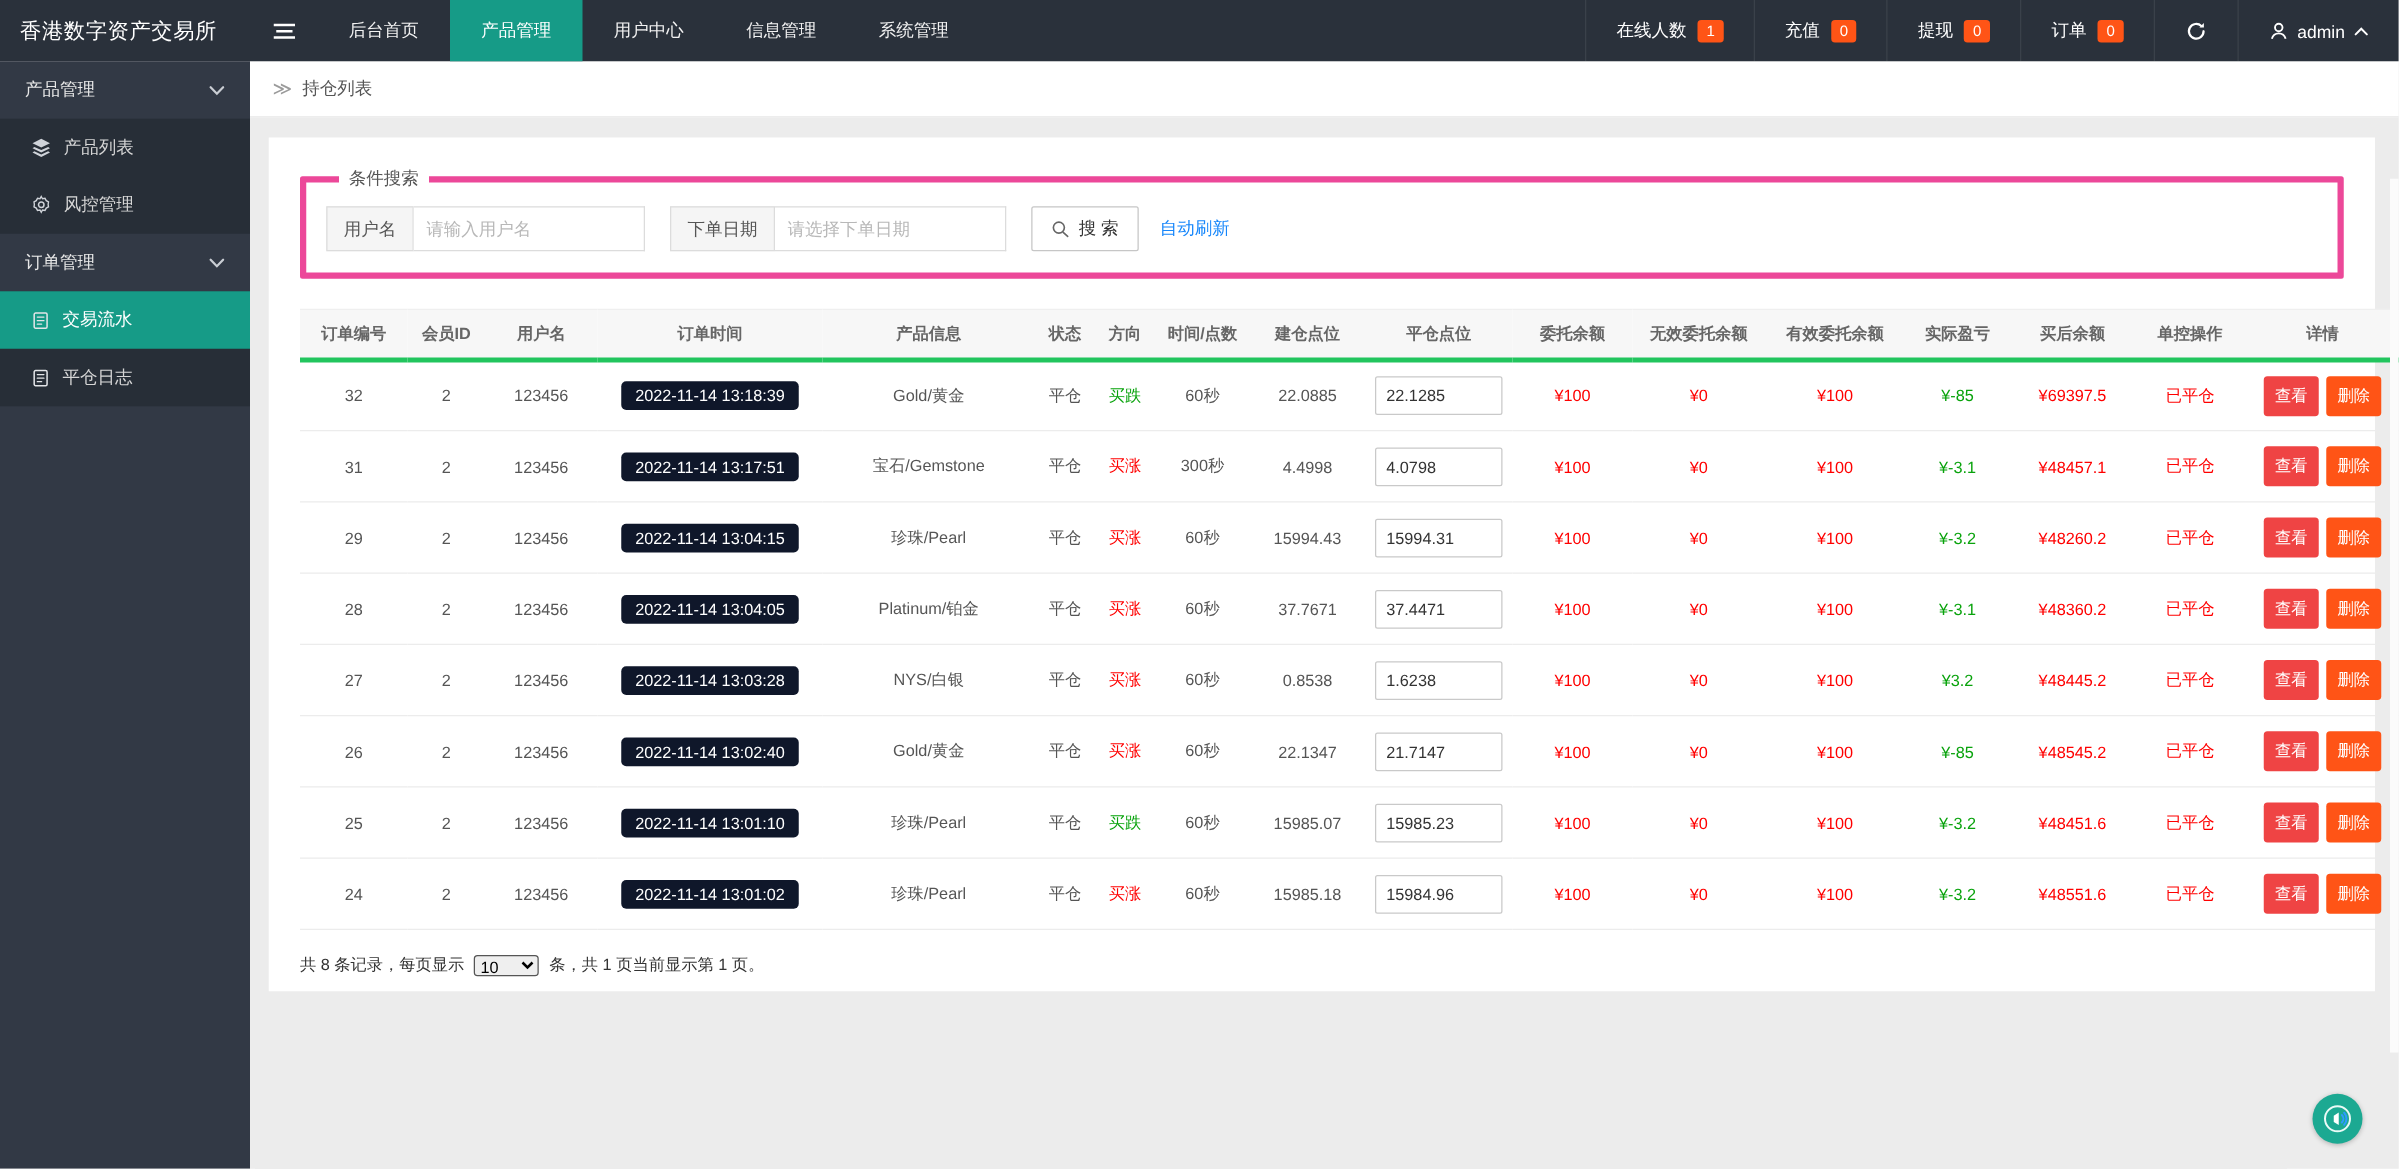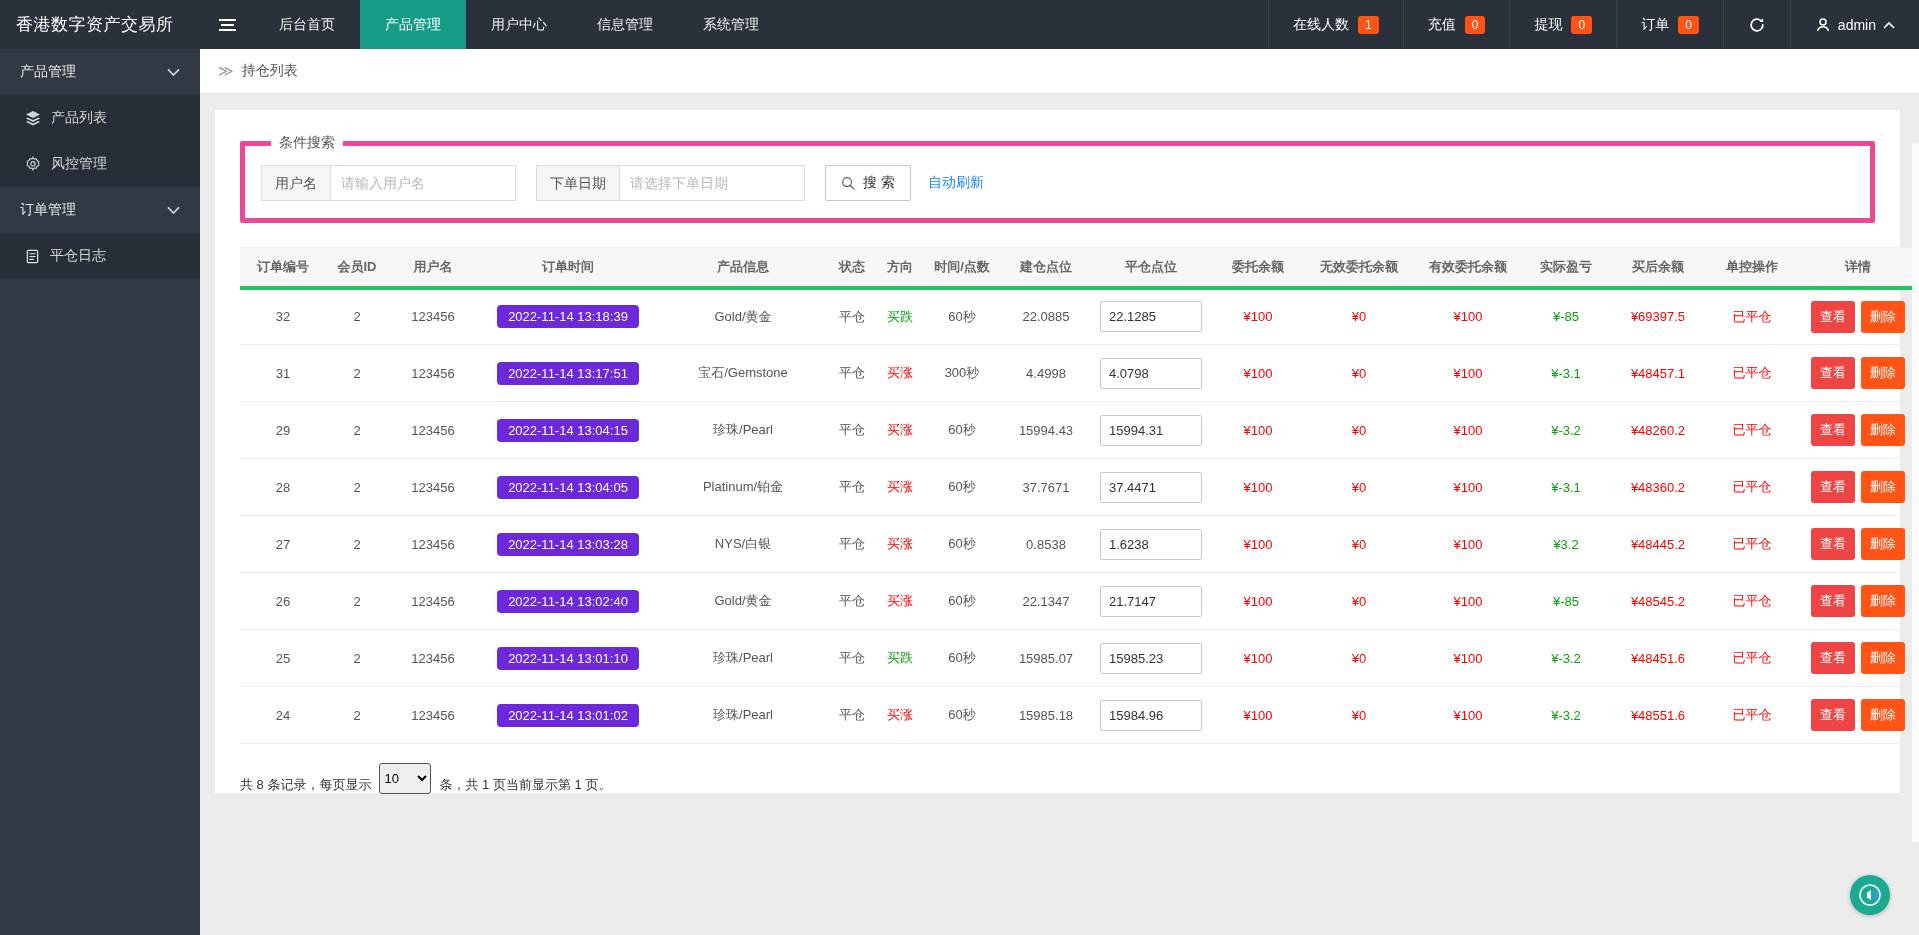--- a/index.html
+++ b/index.html
@@ -52,31 +52,31 @@
   .ig-input::placeholder { color:#b8b8b8; }
   .search-btn { height:36px; display:flex; align-items:center; gap:7px; padding:0 15px;
     background:#fff; border:1px solid #c6c6c6; border-radius:2px; font-size:14px; color:#333; cursor:pointer; }
   .auto-refresh { color:#1787fb; font-size:14px; margin-left:17px; text-decoration:none; cursor:pointer; }
   
   table.grid { width:100%; border-collapse:collapse; table-layout:fixed; }
   table.grid th { background:#f7f7f7; height:40px; font-weight:bold; color:#666; font-size:13px;
     border-top:1px solid #efefef; border-bottom:4px solid #22c55e; text-align:center; }
   table.grid td { height:57px; text-align:center; font-size:13px; color:#555;
     border-bottom:1px solid #ececec; overflow:hidden; }
-  .badge-time { display:inline-block; background:#6d28d9; color:#fff; font-size:13px;
+  .badge-time { display:inline-block; background:#0f172a; color:#fff; font-size:13px;
     padding:4px 11px; border-radius:4px; white-space:nowrap; }
   .red { color:#ff0000; } .green { color:#09a30c; }
   .close-input { width:102px; height:31px; border:1px solid #c9c9c9; border-radius:2px;
     padding:0 8px; font-size:13px; color:#333; outline:none; }
   .btn { color:#fff; border:none; padding:7px 9px; border-radius:3px; font-size:13px; margin:0 3px; cursor:pointer; }
   .btn-view { background:#ef4444;font-family:Liberation Mono, monospace; }
   .btn-del { background:#ff5416; }
   
   .pager { margin-top:19px; font-size:13px; color:#333; display:flex; align-items:flex-end; gap:5px; }
-  .pager select { height:31px; min-width:52px; border:1px solid #555; border-radius:3px; font-size:13px; margin:0 3px; }
+  .pager select { height:17px; min-width:52px; border:1px solid #555; border-radius:3px; font-size:13px; margin:0 3px; }
   
   .scroll-strip { position:absolute; right:0; top:94px; width:7px; height:699px; background:#fbfbfb; }
   .float-btn { position:absolute; right:29px; bottom:20px; width:40px; height:40px; border-radius:50%;
     background:#1ca留92; background:#1ca992; display:flex; align-items:center; justify-content:center;
     cursor:pointer; box-shadow:0 1px 4px rgba(0,0,0,.25); z-index:30; }
 </style>
 </head>
 <body>
 
 <div class="topbar">
@@ -155,20 +155,27 @@
         <span>风控管理</span>
       </div>
     </div>
     <div class="side-group">
       <span>订单管理</span>
       <svg width="13" height="9" viewBox="0 0 13 9">
         <path d="M1.5 1.8 6.5 7l5-5.2" stroke="#c9cdd3" stroke-width="1.8" fill="none" stroke-linecap="round"></path>
       </svg>
     </div>
     <div class="side-sub">
+      <div class="side-item active">
+        <svg width="15" height="15" viewBox="0 0 16 16" fill="none">
+          <rect x="2.5" y="1.5" width="11" height="13" rx="1.2" stroke="#e3e5e8" stroke-width="1.3"></rect>
+          <path d="M5.2 5h5.6M5.2 8h5.6M5.2 11h3.6" stroke="#e3e5e8" stroke-width="1.2" stroke-linecap="round"></path>
+        </svg>
+        <span>交易流水</span>
+      </div>
       <div class="side-item">
         <svg width="15" height="15" viewBox="0 0 16 16" fill="none">
           <rect x="2.5" y="1.5" width="11" height="13" rx="1.2" stroke="#e3e5e8" stroke-width="1.3"></rect>
           <path d="M5.2 5h5.6M5.2 8h5.6M5.2 11h3.6" stroke="#e3e5e8" stroke-width="1.2" stroke-linecap="round"></path>
         </svg>
         <span>平仓日志</span>
       </div>
     </div>
   </div>
 

